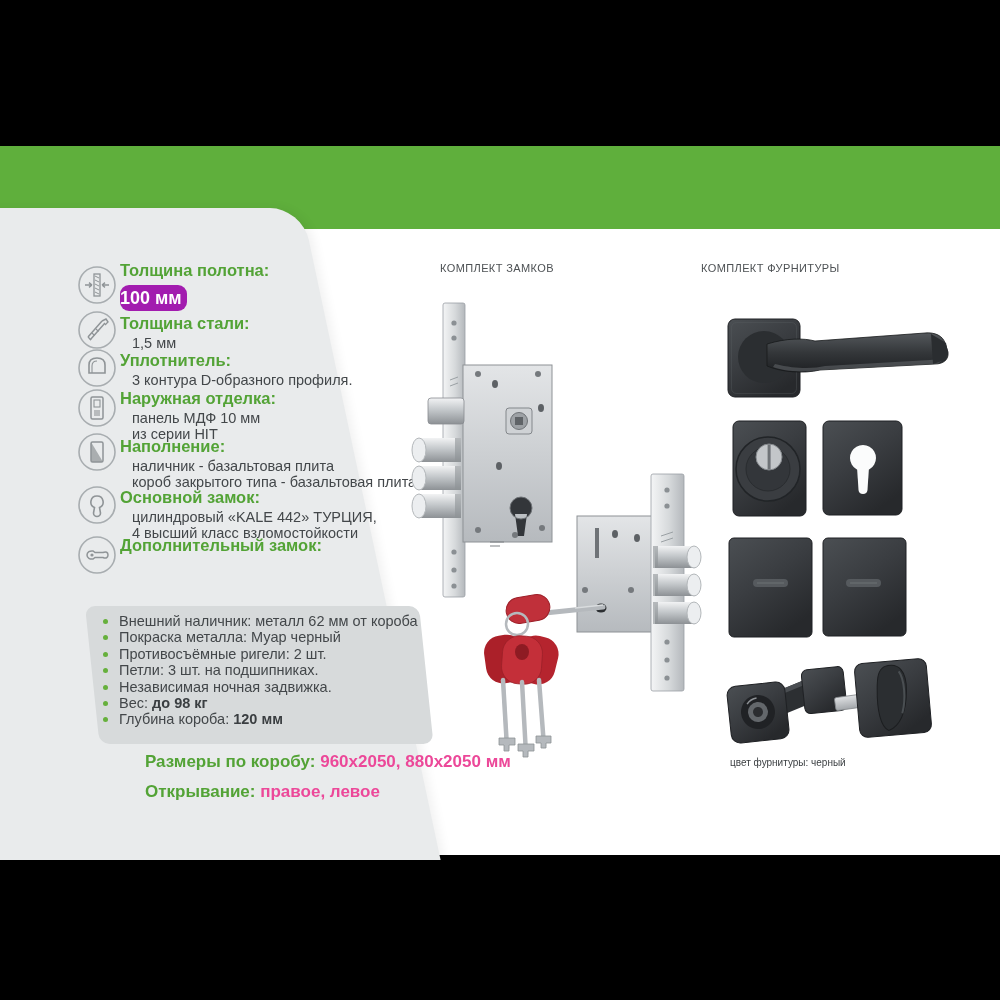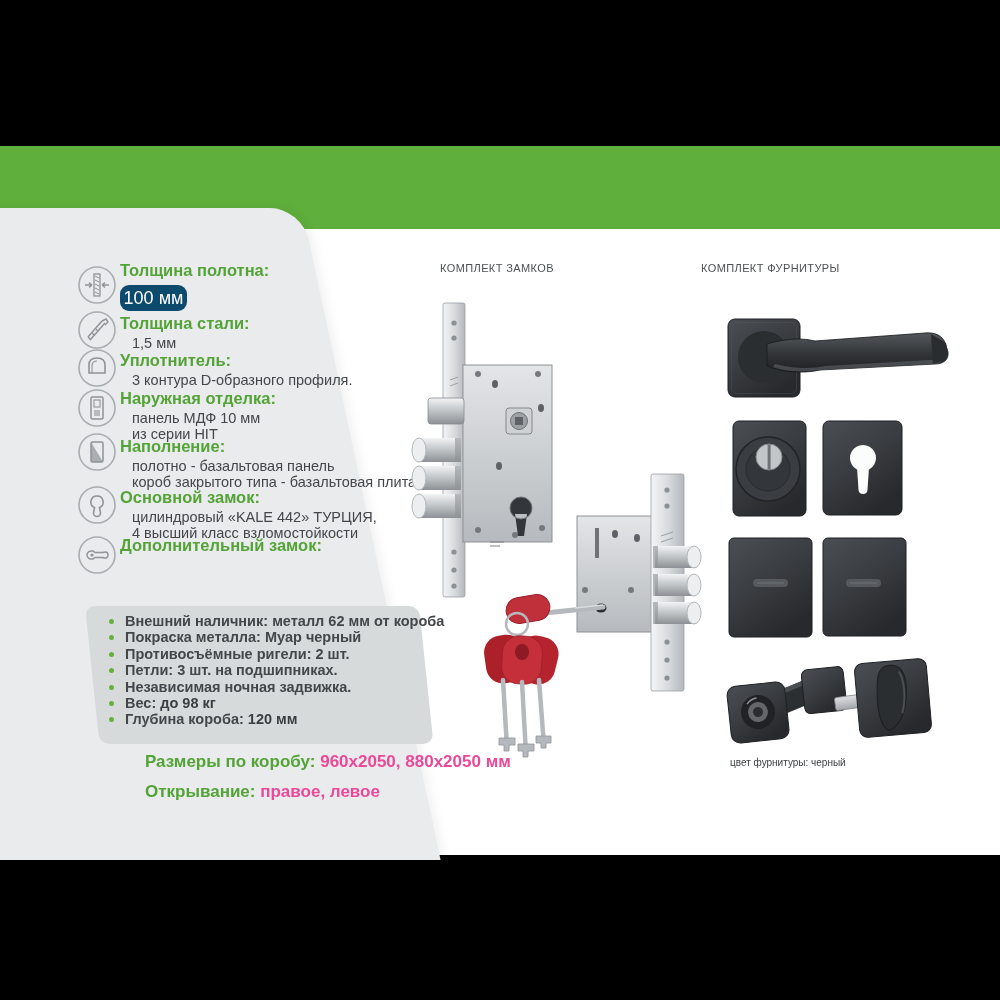--- a/index.html
+++ b/index.html
@@ -14,26 +14,26 @@
   .gray-card{left:-520px;top:208px;width:822px;height:652px;background:#e9ebec;
              transform:skewX(12deg);transform-origin:0 0;border-top-right-radius:32px;
              box-shadow:4px 0 10px rgba(0,0,0,0.06);}
   .features-box{left:85px;top:606px;width:334px;height:138px;background:#d7dadb;
                 transform:skewX(6deg);transform-origin:0 0;border-radius:10px;}
   
   .spec-icon{width:38px;height:38px;left:78px;}
   .spec-block{left:120px;width:330px;}
   .spec-label{font-size:16.5px;font-weight:bold;color:#53a336;}
   .spec-lines{font-size:14.5px;line-height:16px;color:#43474a;padding-left:12px;margin-top:2px;}
-  .badge{left:120px;top:285px;width:67px;height:26px;background:#0c4a6e;border-radius:9px;
-         color:#fff;font-size:18px;font-weight:normal;text-align:center;line-height:26px;}
+  .badge{left:120px;top:285px;width:67px;height:26px;background:#a21caf;border-radius:9px;
+         color:#fff;font-size:18px;font-weight:bold;line-height:26px;}
   
   .sec-title{font-size:11px;color:#4d5154;letter-spacing:0.4px;}
   
-  .features-list{left:109px;top:613px;width:330px;font-weight:bold;}
+  .features-list{left:103px;top:613px;width:330px;}
   .feat-row{display:flex;align-items:flex-start;height:16.4px;}
   .feat-dot{width:5px;height:5px;border-radius:50%;background:#66b03c;margin:6px 11px 0 0;flex:none;}
   .feat-text{font-size:14.5px;color:#43474a;white-space:nowrap;}
   .feat-text b{color:#3a3e41;}
   
   .footer-line{left:145px;font-size:17px;font-weight:bold;white-space:nowrap;}
   .footer-line .lab{color:#53a336;}
   .footer-line .val{color:#ec4899;}
   .hw-caption{left:730px;top:757px;font-size:10px;color:#3b3f42;text-align:right;}
 </style>
@@ -108,21 +108,21 @@
     <div class="spec-label">Наружная отделка:</div>
     <div class="spec-lines">
       <div>панель МДФ 10 мм</div>
       <div>из серии HIT</div>
     </div>
   </div>
 
   <div class="abs spec-block" style="top:437px;">
     <div class="spec-label">Наполнение:</div>
     <div class="spec-lines">
-      <div>полотно - базальтовая панель</div>
+      <div>наличник - базальтовая плита</div>
       <div>короб закрытого типа - базальтовая плита</div>
     </div>
   </div>
 
   <div class="abs spec-block" style="top:488px;">
     <div class="spec-label">Основной замок:</div>
     <div class="spec-lines">
       <div>цилиндровый «KALE 442» ТУРЦИЯ,</div>
       <div>4 высший класс взломостойкости</div>
     </div>

